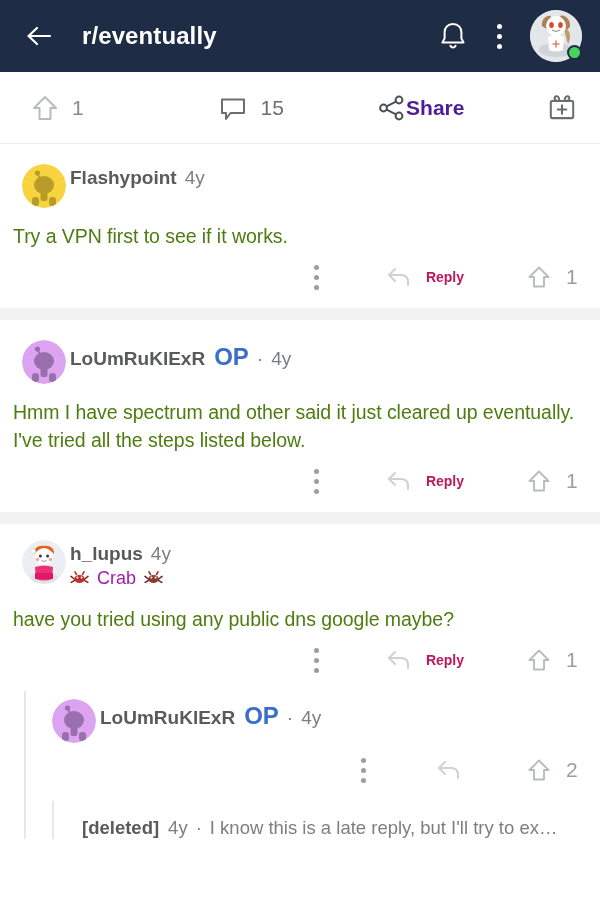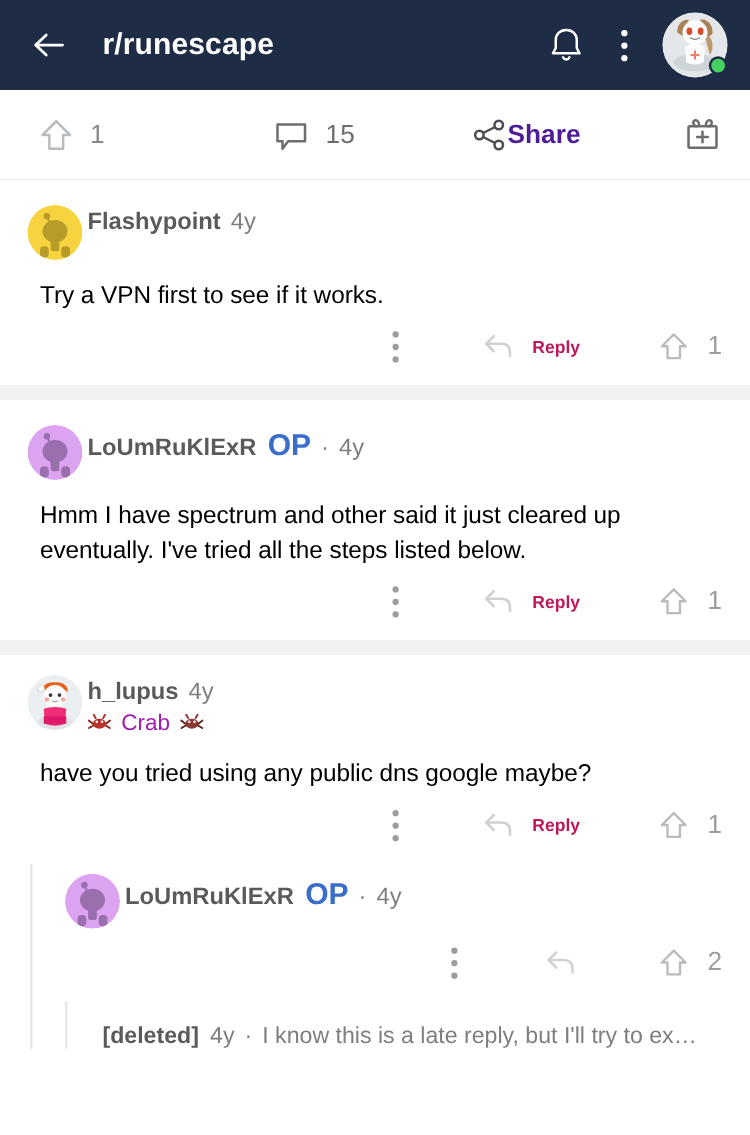--- a/index.html
+++ b/index.html
@@ -79,22 +79,22 @@
   .op-tag { font-size: 24px; font-weight: bold; color: #3a6ec9; margin-left: 9px; }
   .dot-sep { font-size: 19px; color: #7c7f81; margin-left: 8px; }
   .age { font-size: 19px; color: #7c7f81; margin-left: 8px; }
   .flair { display: flex; align-items: center; margin-top: 3px; }
   .flair-emoji { width: 19px; height: 17px; display: block; }
   .flair-text { font-size: 18px; color: #a21caf; margin: 0 8px; }
 
   .cmt-body {
     font-size: 19.5px;
     line-height: 28px;
-    color: #000000;
-    padding: 14px 22px 0 32px;
+    color: #4d7c0f;
+    padding: 14px 22px 0 13px;
     letter-spacing: -.05px;
   }
   .cmt-body.indent { padding-left: 0; padding-right: 14px; }
 
   .cmt-actions {
     display: flex; align-items: center; justify-content: flex-end;
     padding: 14px 22px 18px 0;
   }
   .act-kebab { width: 6px; display: flex; flex-direction: column; align-items: center; gap: 5px; }
   .act-kebab i { width: 5px; height: 5px; border-radius: 50%; background: #9b9ea0; display: block; }
@@ -129,21 +129,21 @@
 
 <div class="header">
 
   <span class="back-icon">
     <svg viewBox="0 0 34 34" width="34" height="34" fill="none" stroke="#ffffff" stroke-width="2.2" stroke-linecap="round" stroke-linejoin="round">
       <path d="M28 17 H7"></path>
         <path d="M15 9 L6.5 17 L15 25"></path>
     </svg>
   </span>
 
-  <div class="header-title">r/runescape</div>
+  <div class="header-title">r/eventually</div>
 
   <div class="header-spacer"></div>
 
   <span class="bell-icon">
     <svg viewBox="0 0 30 32" width="30" height="32" fill="none" stroke="#ffffff" stroke-width="2" stroke-linecap="round" stroke-linejoin="round">
       <path d="M15 4 C9.8 4 6.6 7.6 6.6 12.2 V18.4 L4.4 22.6 H25.6 L23.4 18.4 V12.2 C23.4 7.6 20.2 4 15 4 Z"></path>
       <path d="M12.4 25.8 C13 27 14 27.6 15 27.6 C16 27.6 17 27 17.6 25.8"></path>
     </svg>
   </span>
 

